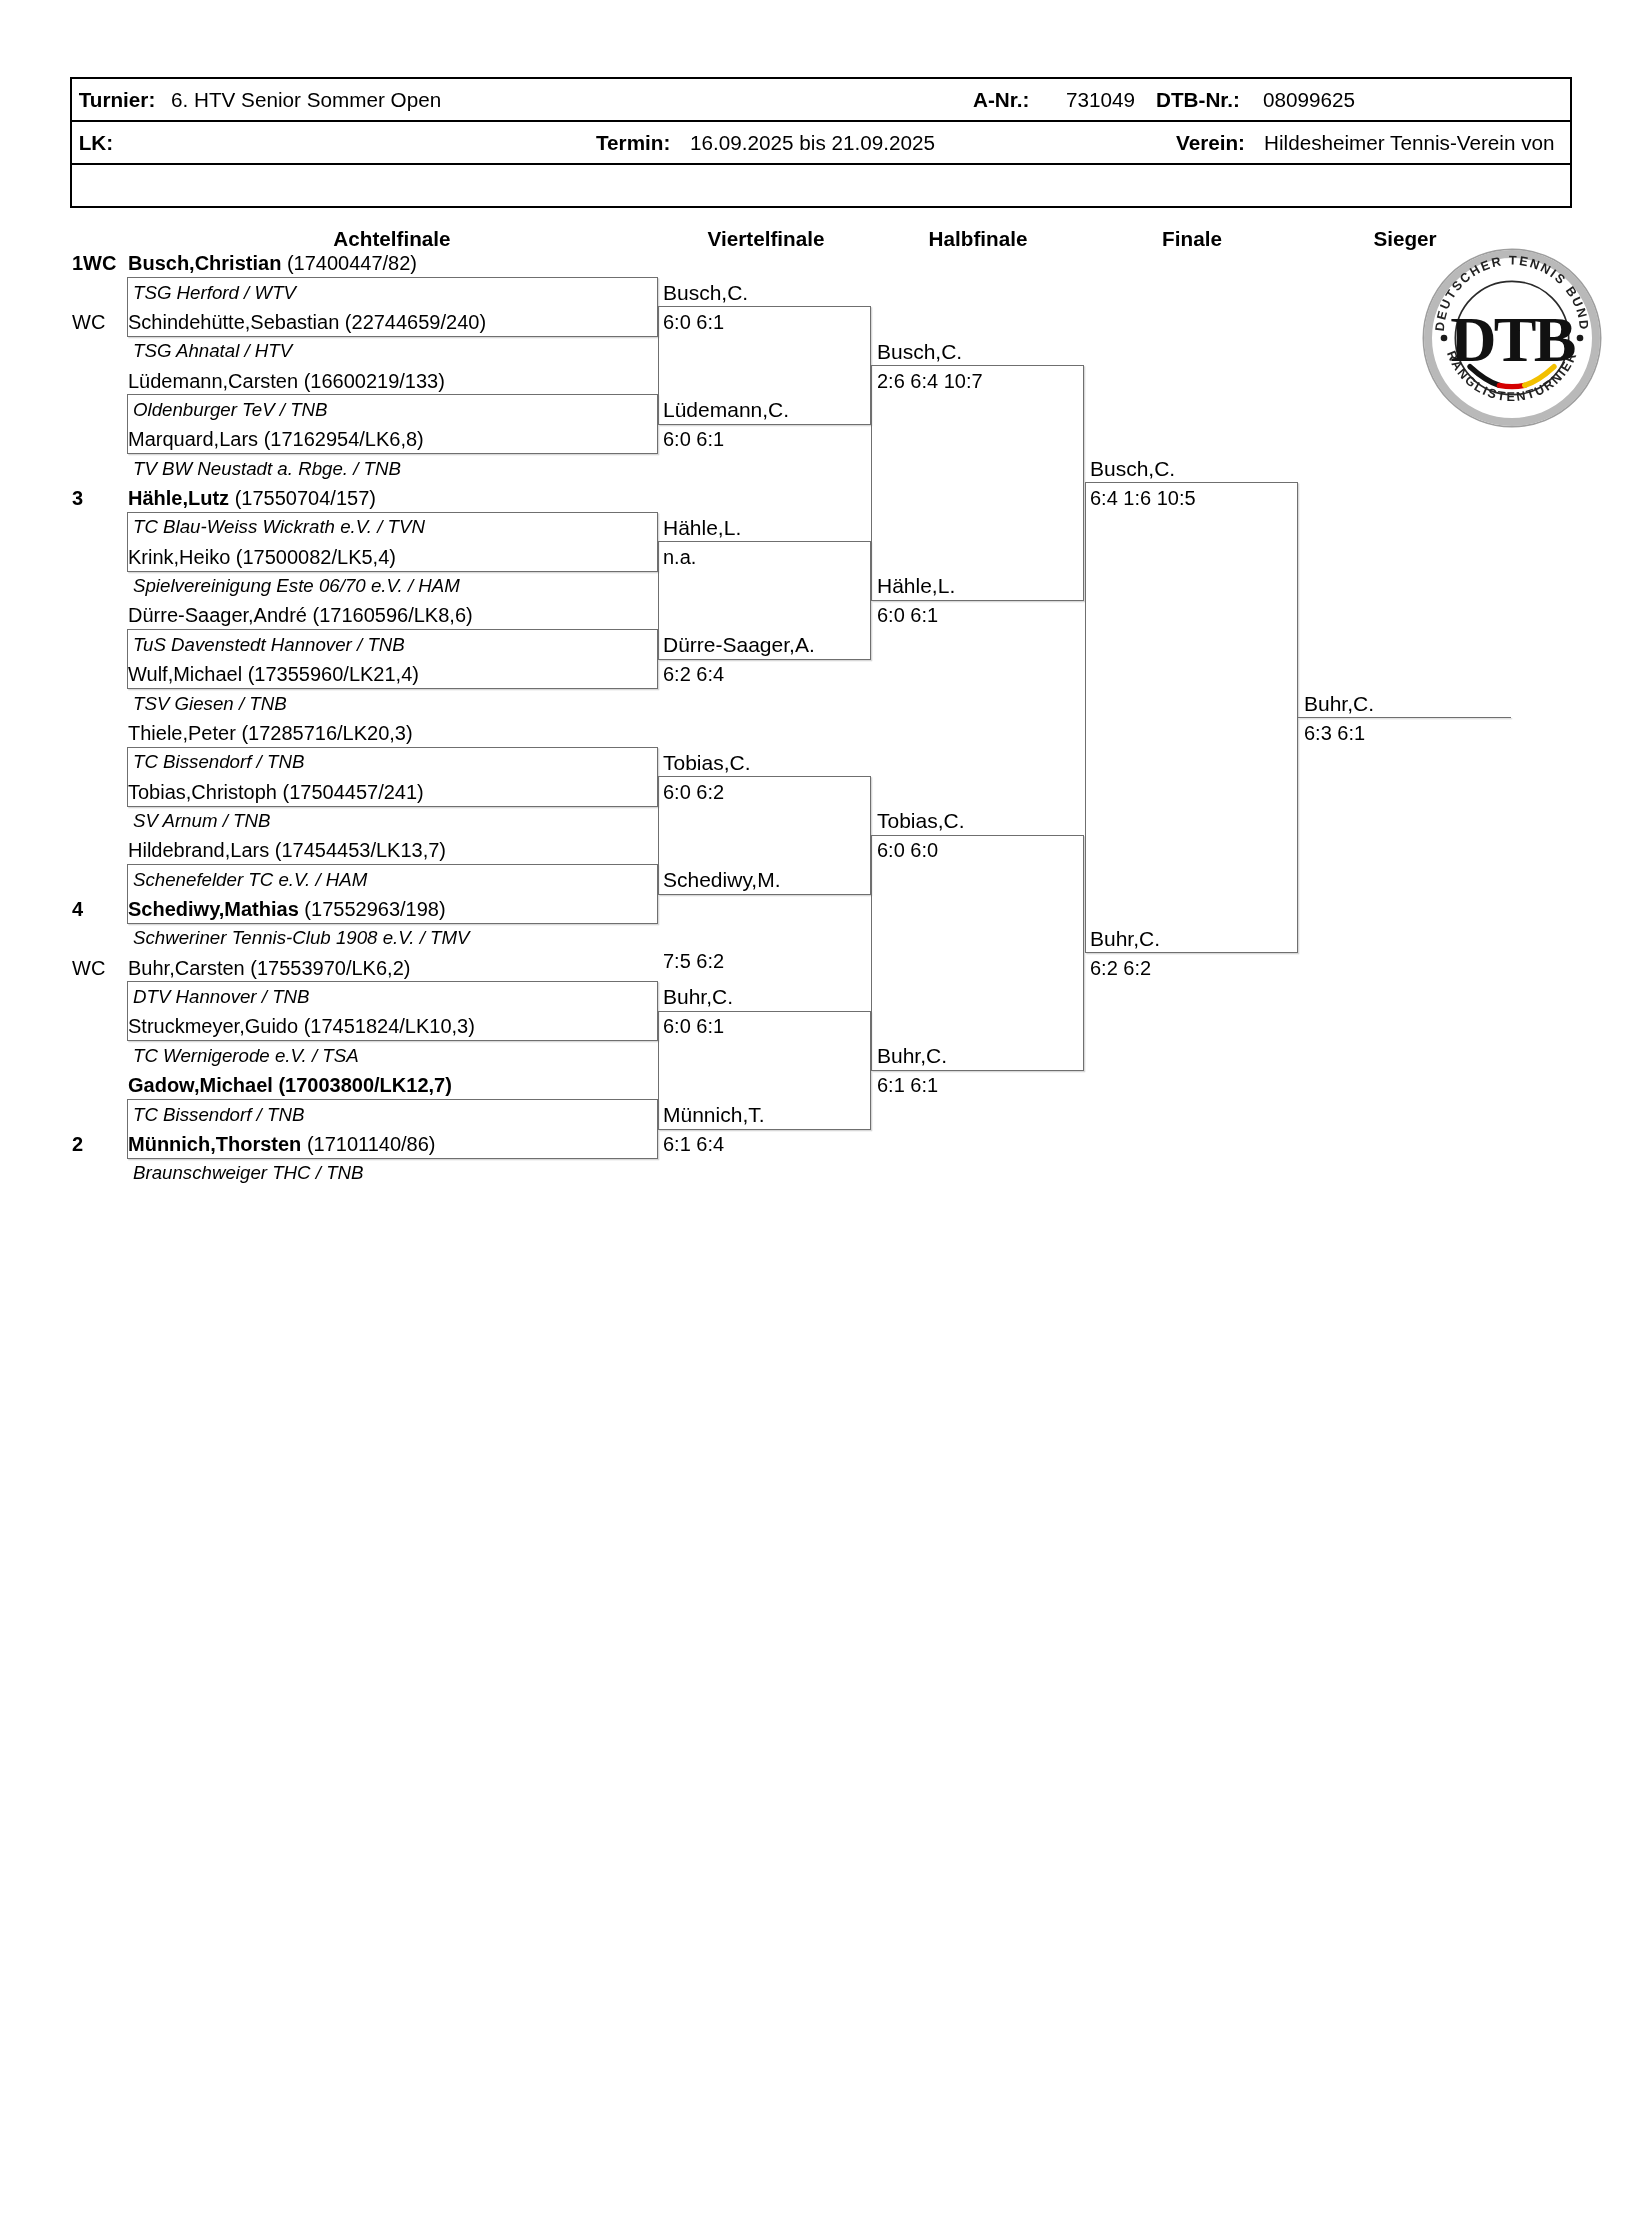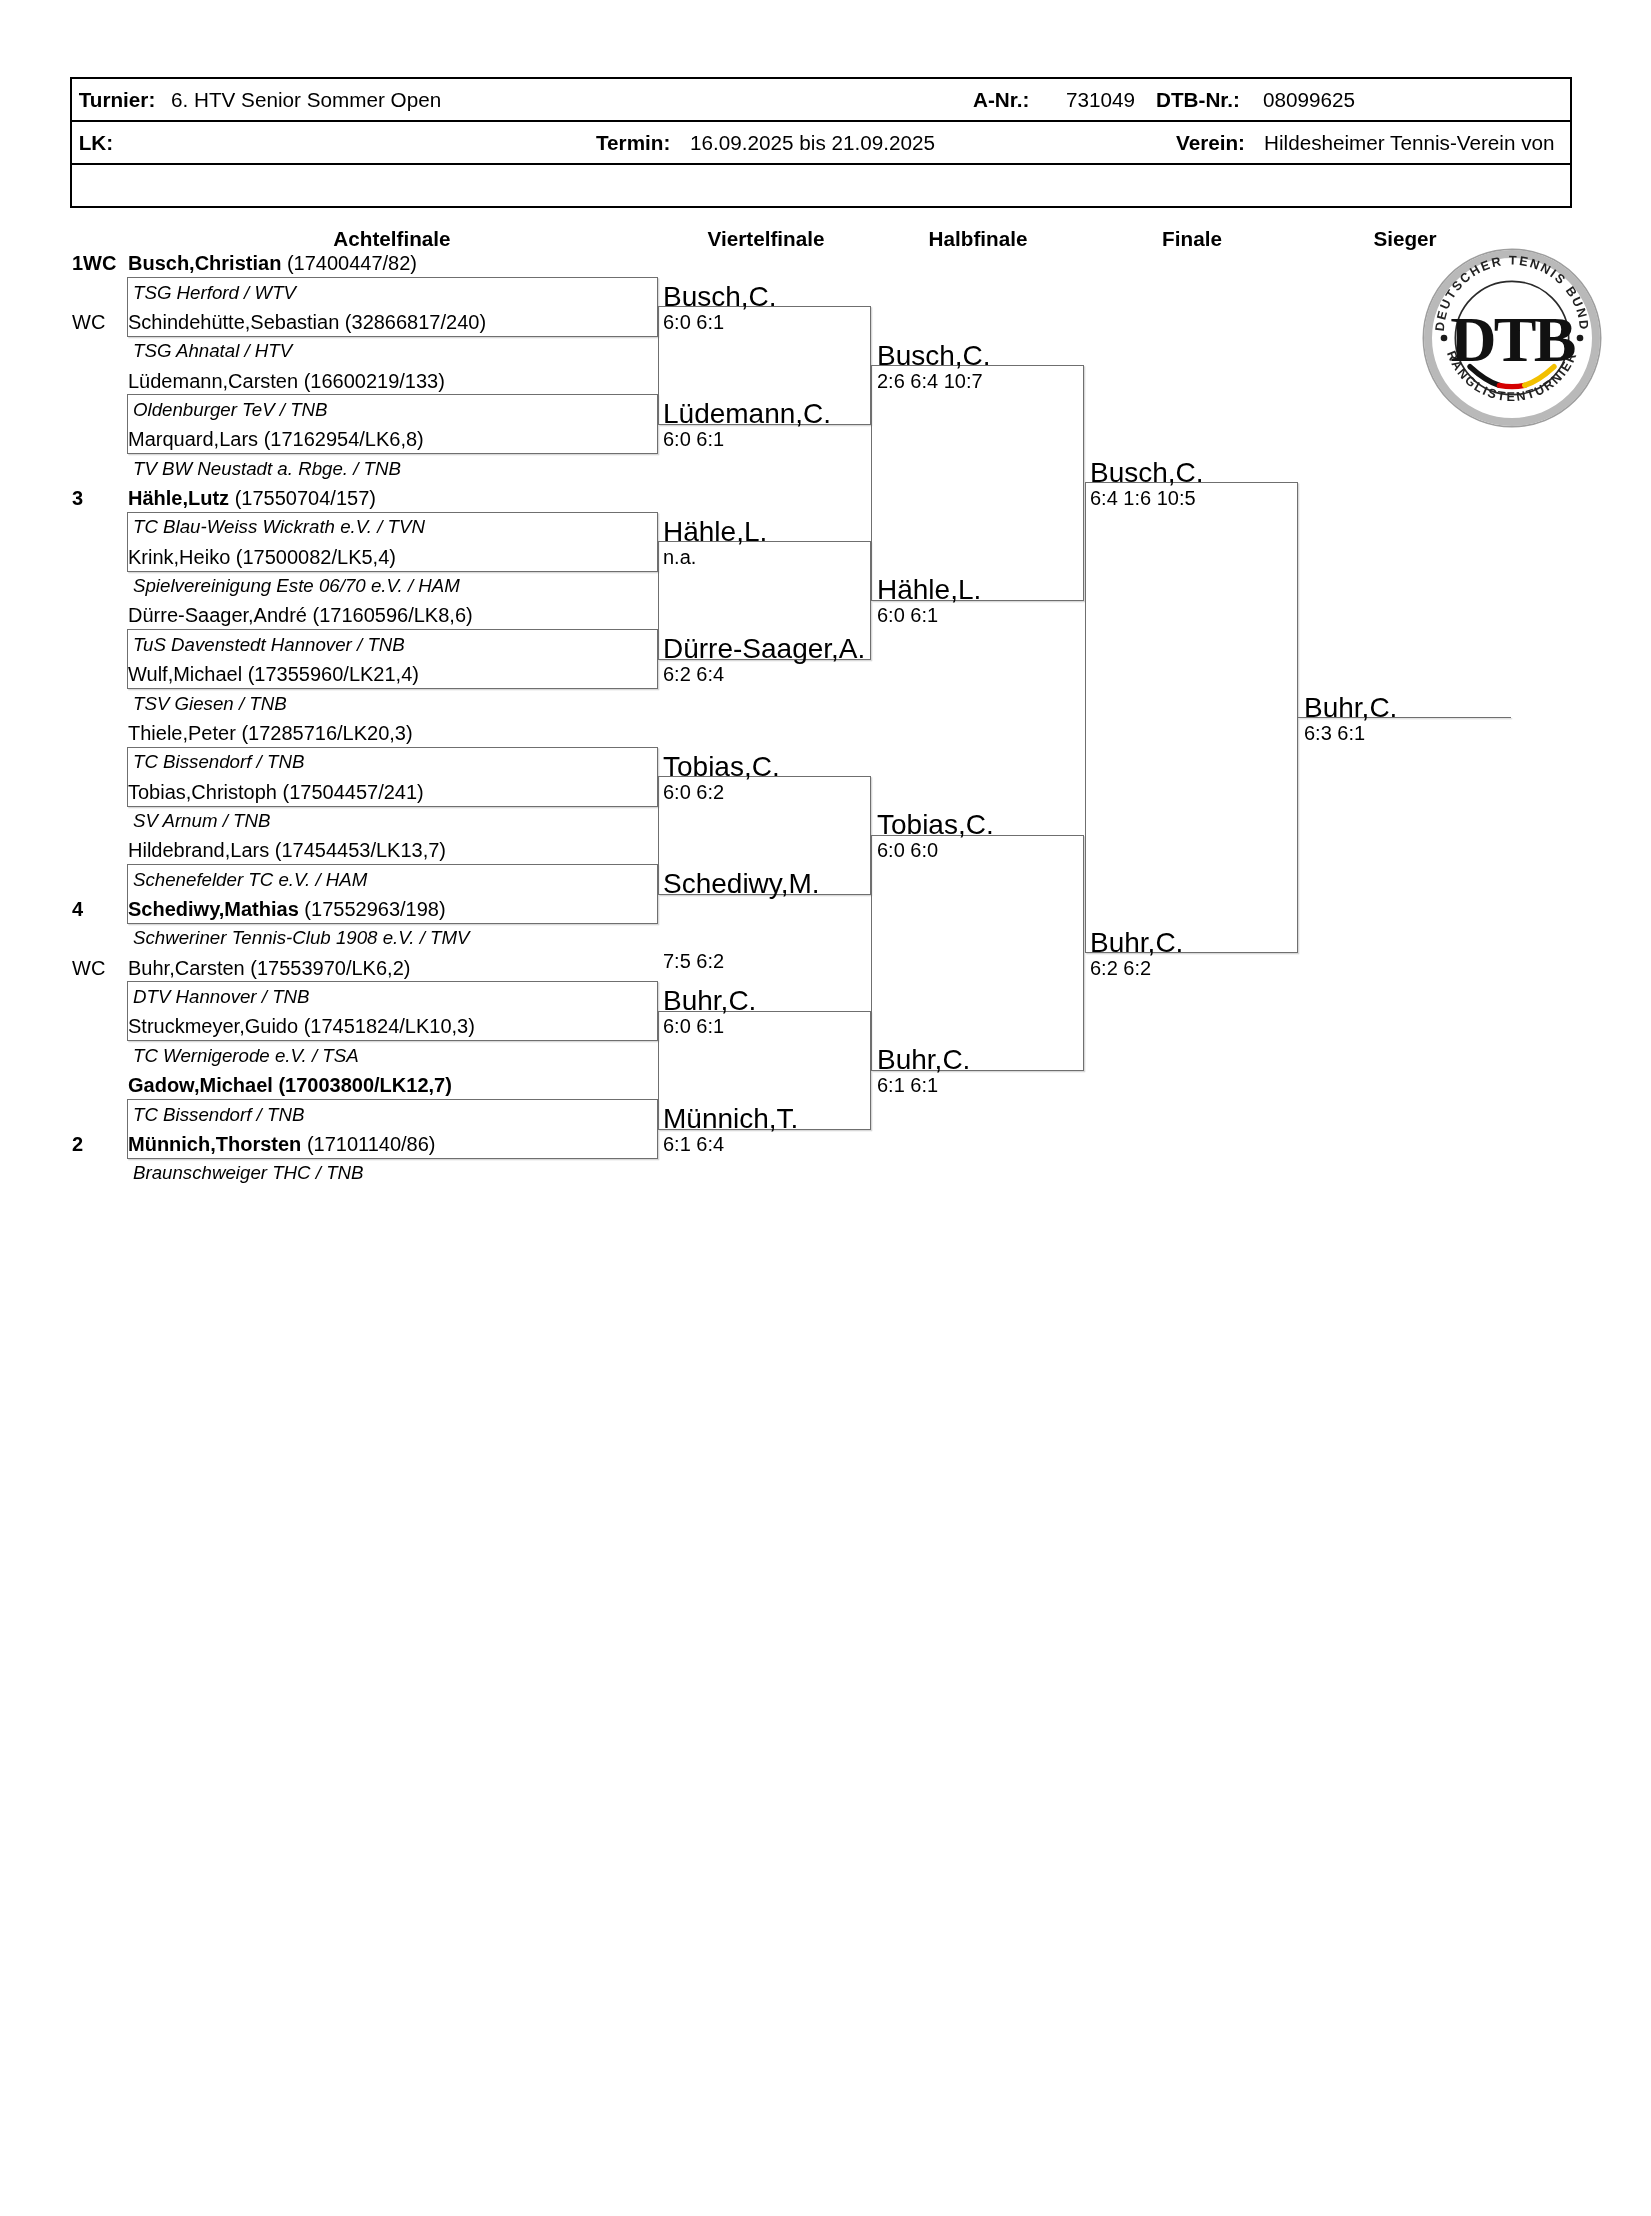--- a/index.html
+++ b/index.html
@@ -29,21 +29,21 @@
   }
   .win-line{
     position:absolute;height:0;border-top:1.3px solid #6f6f6f;
     box-shadow:1.3px 1.3px 0 #d8d8d8;
   }
   .p-seed{position:absolute;font-size:20px;white-space:nowrap;}
   .p-seed.b{font-weight:bold;}
   .p-name{position:absolute;font-size:20px;white-space:nowrap;}
   .p-name .nm.b{font-weight:bold;}
   .p-club{position:absolute;font-size:18.7px;font-style:italic;white-space:nowrap;}
-  .w-name{position:absolute;font-size:28px;white-space:nowrap;}
+  .w-name{position:absolute;font-size:21px;white-space:nowrap;}
   .w-score{position:absolute;font-size:20px;white-space:nowrap;}
   
   .dtb-logo{position:absolute;left:1422px;top:248px;width:180px;height:180px;}
 </style>
 </head>
 <body>
 
 <div class="page">
 
   <div class="hdr">
@@ -85,21 +85,21 @@
       <div class="match-box" style="left: 658px; top: 776px; width: 213px; height: 119px;"></div>
       <div class="match-box" style="left: 658px; top: 1011px; width: 213px; height: 119px;"></div>
       <div class="match-box" style="left: 871px; top: 365px; width: 213px; height: 236px;"></div>
       <div class="match-box" style="left: 871px; top: 835px; width: 213px; height: 236px;"></div>
       <div class="match-box" style="left: 1085px; top: 482px; width: 213px; height: 471px;"></div>
       <div class="win-line" style="left: 1298px; top: 717px; width: 213px;"></div>
       <div class="p-seed b" style="left: 72px; top: 252px;">1WC</div>
       <div class="p-name" style="left: 128px; top: 252px;"><span class="nm b">Busch,Christian</span> <span class="rg">(17400447/82)</span></div>
       <div class="p-club" style="left: 133px; top: 282px;">TSG Herford / WTV</div>
       <div class="p-seed" style="left: 72px; top: 311px;">WC</div>
-      <div class="p-name" style="left: 128px; top: 311px;"><span class="nm">Schindehütte,Sebastian</span> <span class="rg">(32866817/240)</span></div>
+      <div class="p-name" style="left: 128px; top: 311px;"><span class="nm">Schindehütte,Sebastian</span> <span class="rg">(22744659/240)</span></div>
       <div class="p-club" style="left: 133px; top: 340px;">TSG Ahnatal / HTV</div>
       <div class="p-name" style="left: 128px; top: 370px;"><span class="nm">Lüdemann,Carsten</span> <span class="rg">(16600219/133)</span></div>
       <div class="p-club" style="left: 133px; top: 399px;">Oldenburger TeV / TNB</div>
       <div class="p-name" style="left: 128px; top: 428px;"><span class="nm">Marquard,Lars</span> <span class="rg">(17162954/LK6,8)</span></div>
       <div class="p-club" style="left: 133px; top: 458px;">TV BW Neustadt a. Rbge. / TNB</div>
       <div class="p-seed b" style="left: 72px; top: 487px;">3</div>
       <div class="p-name" style="left: 128px; top: 487px;"><span class="nm b">Hähle,Lutz</span> <span class="rg">(17550704/157)</span></div>
       <div class="p-club" style="left: 133px; top: 516px;">TC Blau-Weiss Wickrath e.V. / TVN</div>
       <div class="p-name" style="left: 128px; top: 546px;"><span class="nm">Krink,Heiko</span> <span class="rg">(17500082/LK5,4)</span></div>
       <div class="p-club" style="left: 133px; top: 575px;">Spielvereinigung Este 06/70 e.V. / HAM</div>

